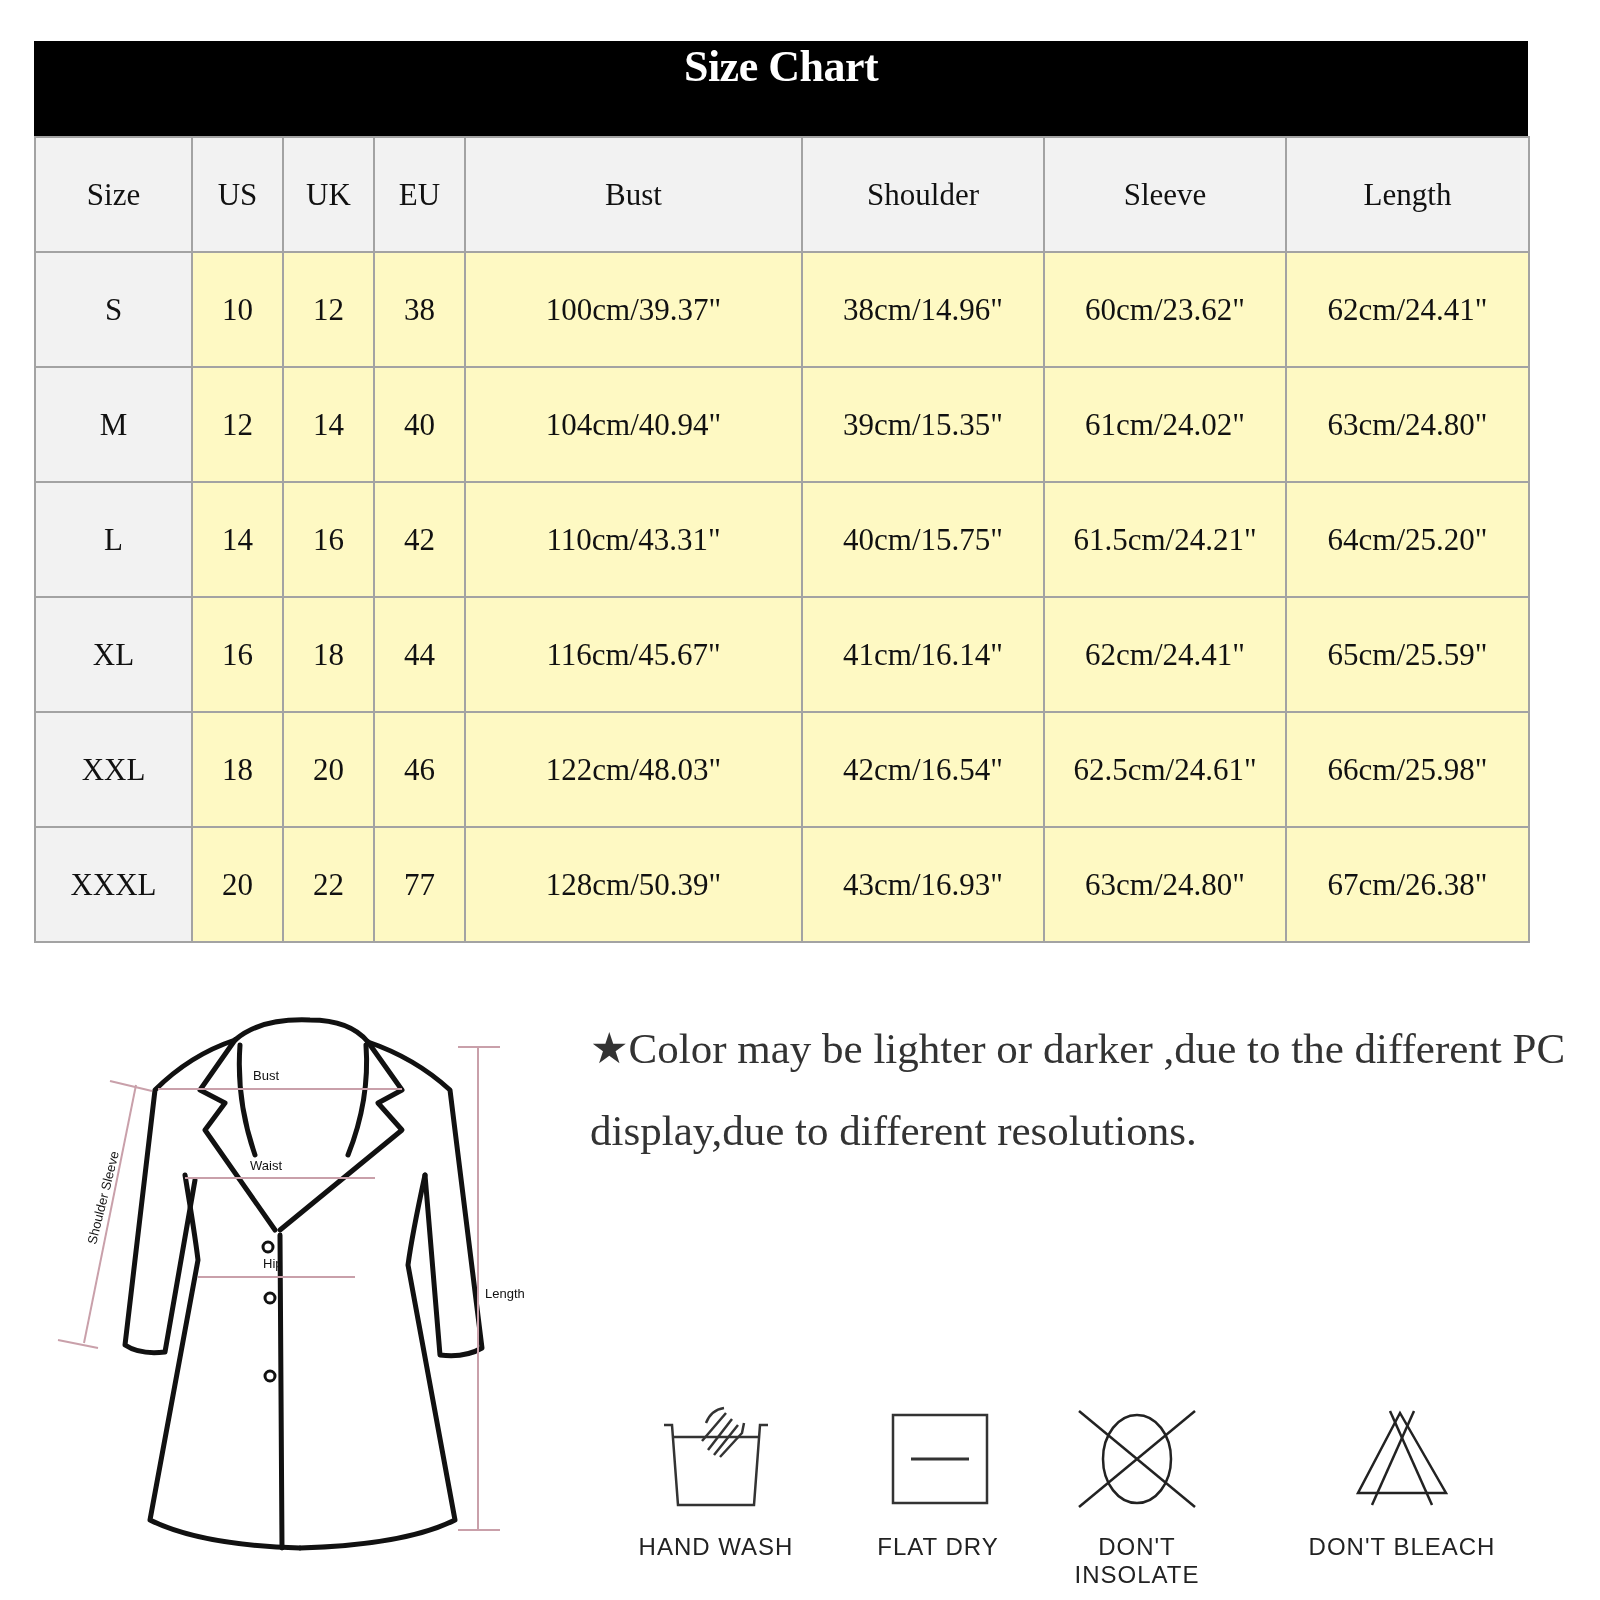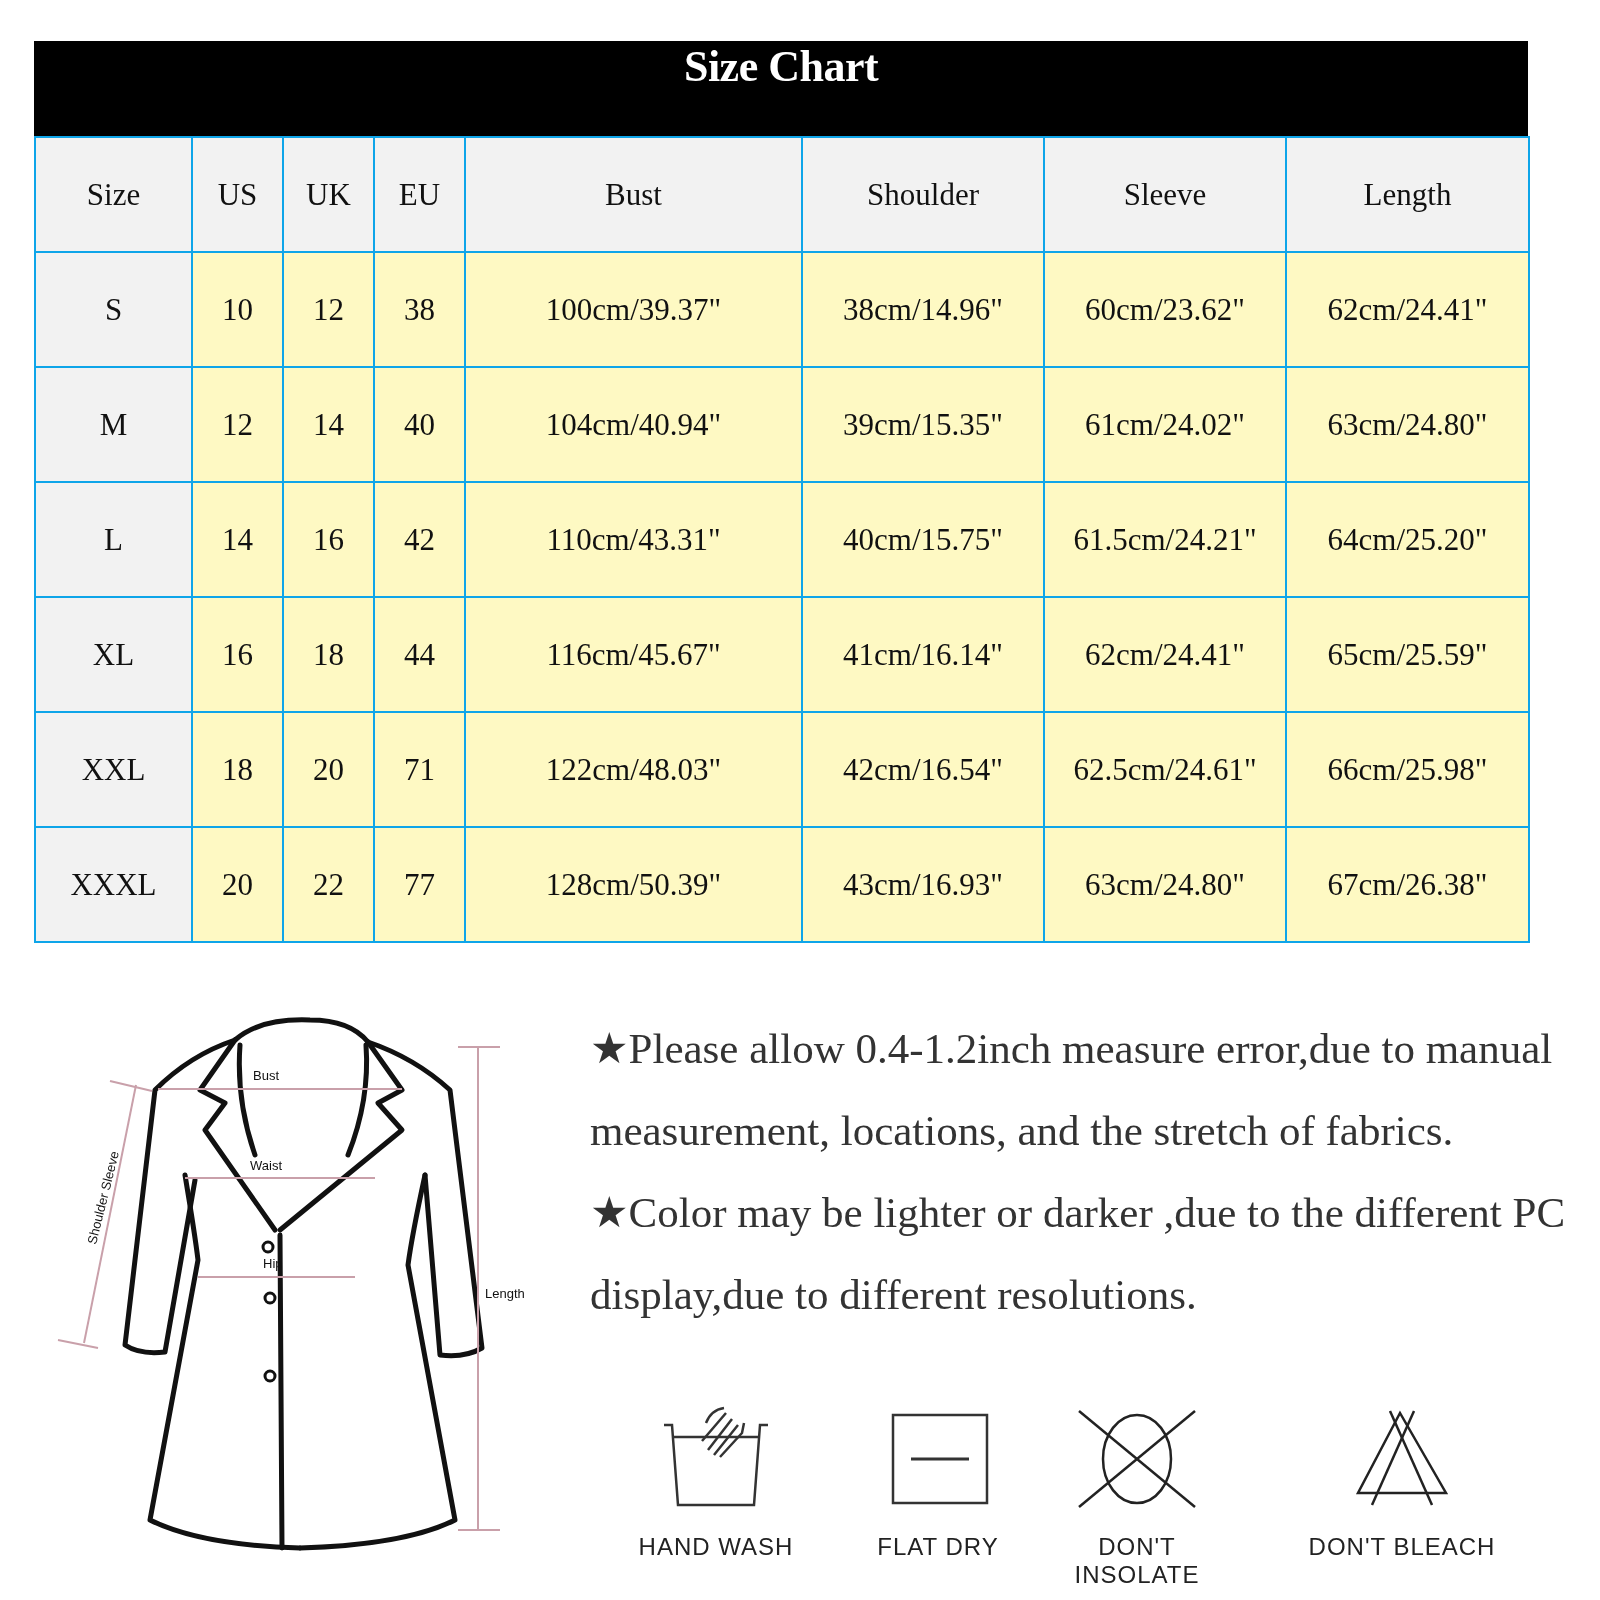--- a/index.html
+++ b/index.html
@@ -4,21 +4,21 @@
 <style>
   html, body { margin: 0; padding: 0; background: #ffffff; }
   body { width: 1600px; height: 1600px; position: relative; overflow: hidden; font-family: "Liberation Serif", serif; color: #111; }
 
   .chart-wrap { position: absolute; left: 34px; top: 41px; width: 1494px; }
   .title-bar { height: 95px; background: #000; display: flex; align-items: flex-start; justify-content: center; }
   .title-bar span { color: #fff; font-weight: bold; font-size: 44px; font-family: "Liberation Serif", serif; letter-spacing: -0.5px; }
 
   table.size-table { border-collapse: collapse; width: 1494px; table-layout: fixed; }
   table.size-table td, table.size-table th {
-    border: 2px solid #0ea5e9; height: 113px; text-align: center; vertical-align: middle;
+    border: 2px solid #a3a3a3; height: 113px; text-align: center; vertical-align: middle;
     font-size: 31px; font-weight: normal; font-family: "Liberation Serif", serif; color: #111; padding: 0;
   }
   table.size-table thead th { background: #f2f2f2; }
   table.size-table tbody td.size-col { background: #f2f2f2; }
   table.size-table tbody td { background: #fef9c3; }
 
   .diagram { position: absolute; left: 50px; top: 1000px; width: 500px; height: 560px; }
   .diagram svg { width: 500px; height: 560px; }
 
   .notes { position: absolute; left: 590px; top: 1008px; width: 990px; font-size: 43px; color: #333; line-height: 82px; font-family: "Liberation Serif", serif; }
@@ -98,21 +98,21 @@
         <td>44</td>
         <td>116cm/45.67"</td>
         <td>41cm/16.14"</td>
         <td>62cm/24.41"</td>
         <td>65cm/25.59"</td>
       </tr>
       <tr>
         <td class="size-col">XXL</td>
         <td>18</td>
         <td>20</td>
-        <td>71</td>
+        <td>46</td>
         <td>122cm/48.03"</td>
         <td>42cm/16.54"</td>
         <td>62.5cm/24.61"</td>
         <td>66cm/25.98"</td>
       </tr>
       <tr>
         <td class="size-col">XXXL</td>
         <td>20</td>
         <td>22</td>
         <td>77</td>
@@ -166,21 +166,20 @@
       <text x="203" y="80">Bust</text>
       <text x="200" y="170">Waist</text>
       <text x="213" y="268">Hip</text>
       <text x="435" y="298">Length</text>
       <text transform="translate(46,245) rotate(-76)">Shoulder Sleeve</text>
     </g>
   </svg>
 </div>
 
 <div class="notes">
-  <p><span class="star">★</span><span>Please allow 0.4-1.2inch measure error,due to manual measurement, locations, and the stretch of fabrics.</span></p>
   <p><span class="star">★</span><span>Color may be lighter or darker ,due to the different PC display,due to different resolutions.</span></p>
 </div>
 
 <div class="care">
   <div class="care-item" style="left:-24px">
     <svg width="120" height="110" viewBox="0 0 120 110">
       <g fill="none" stroke="#333" stroke-width="2.5">
         <path d="M8 20 L16 20 L22 100 L98 100 L104 20 L112 20"></path>
         <line x1="16" y1="32" x2="104" y2="32"></line>
         <path d="M50 18 Q55 5 68 3 M46 36 L70 8 M52 45 L76 14 M58 50 L82 20 M64 52 L86 28 L88 18"></path>

